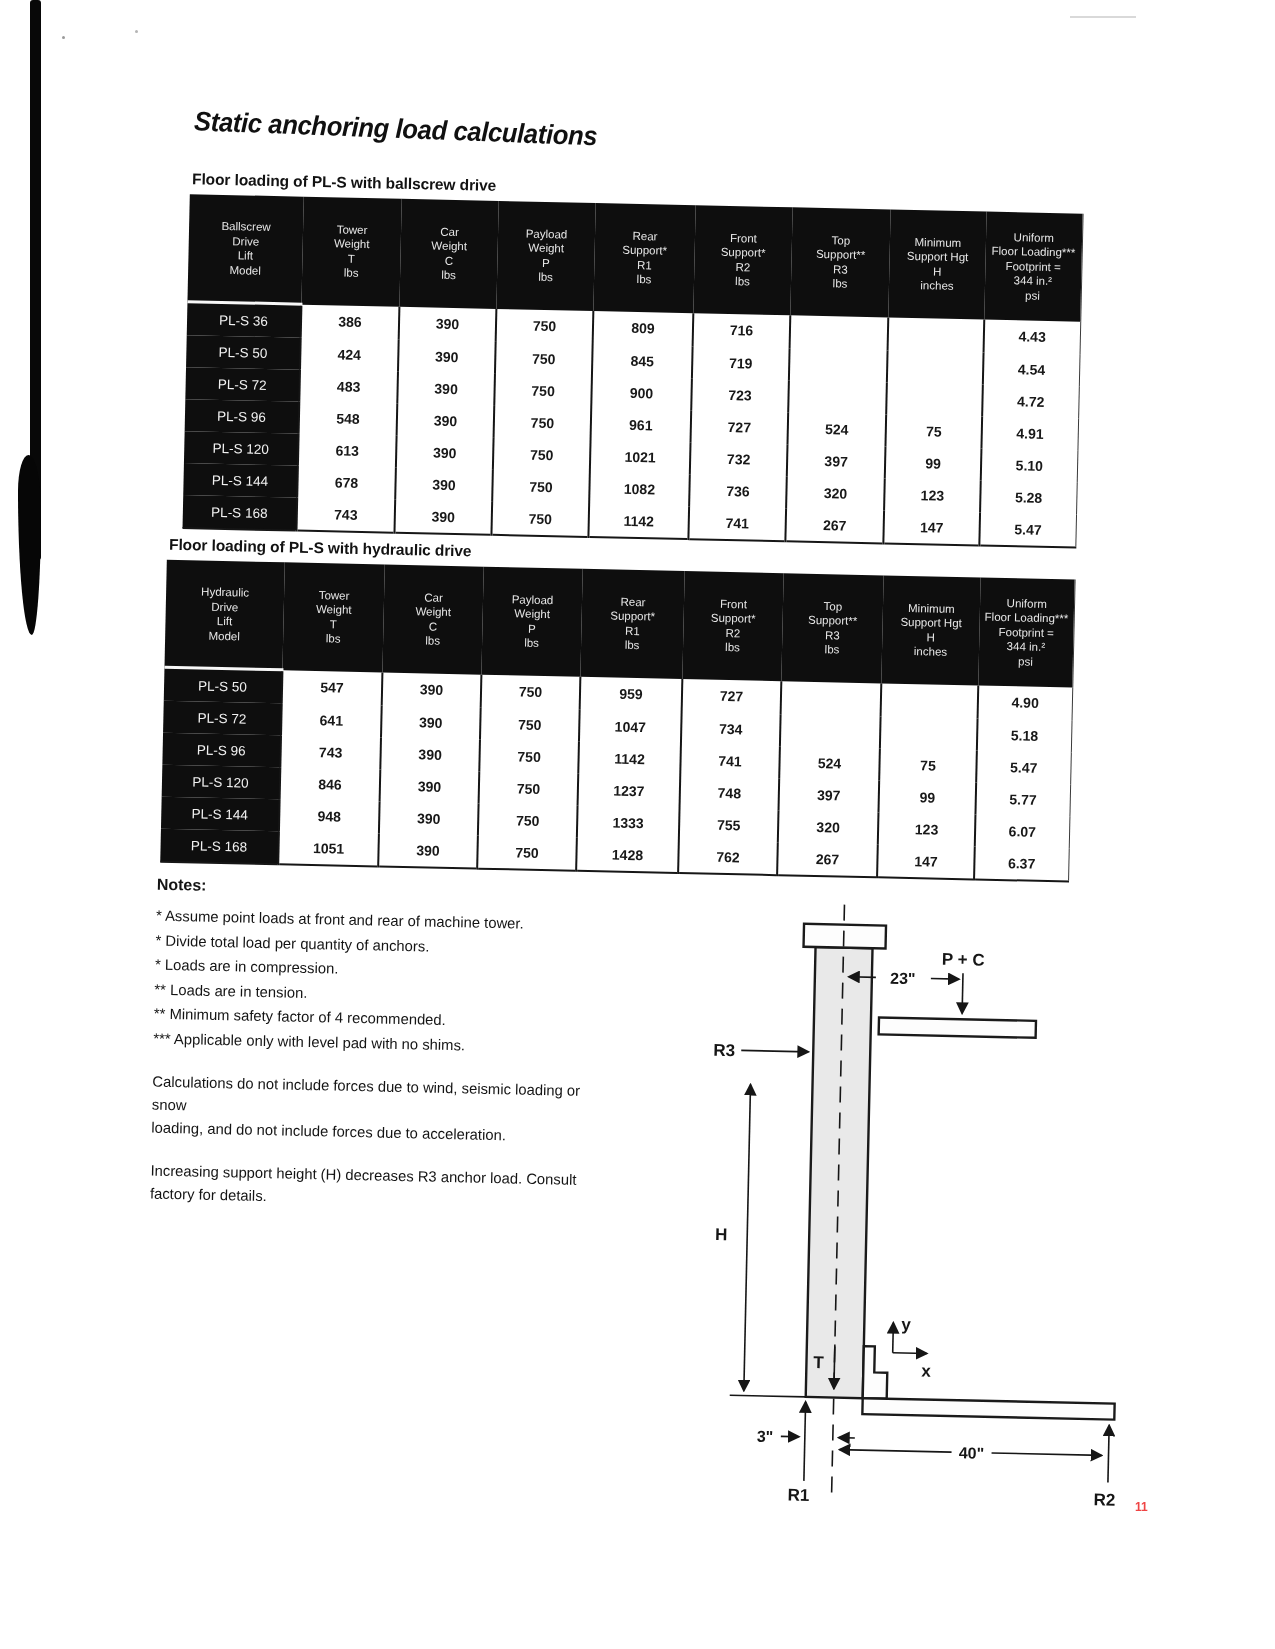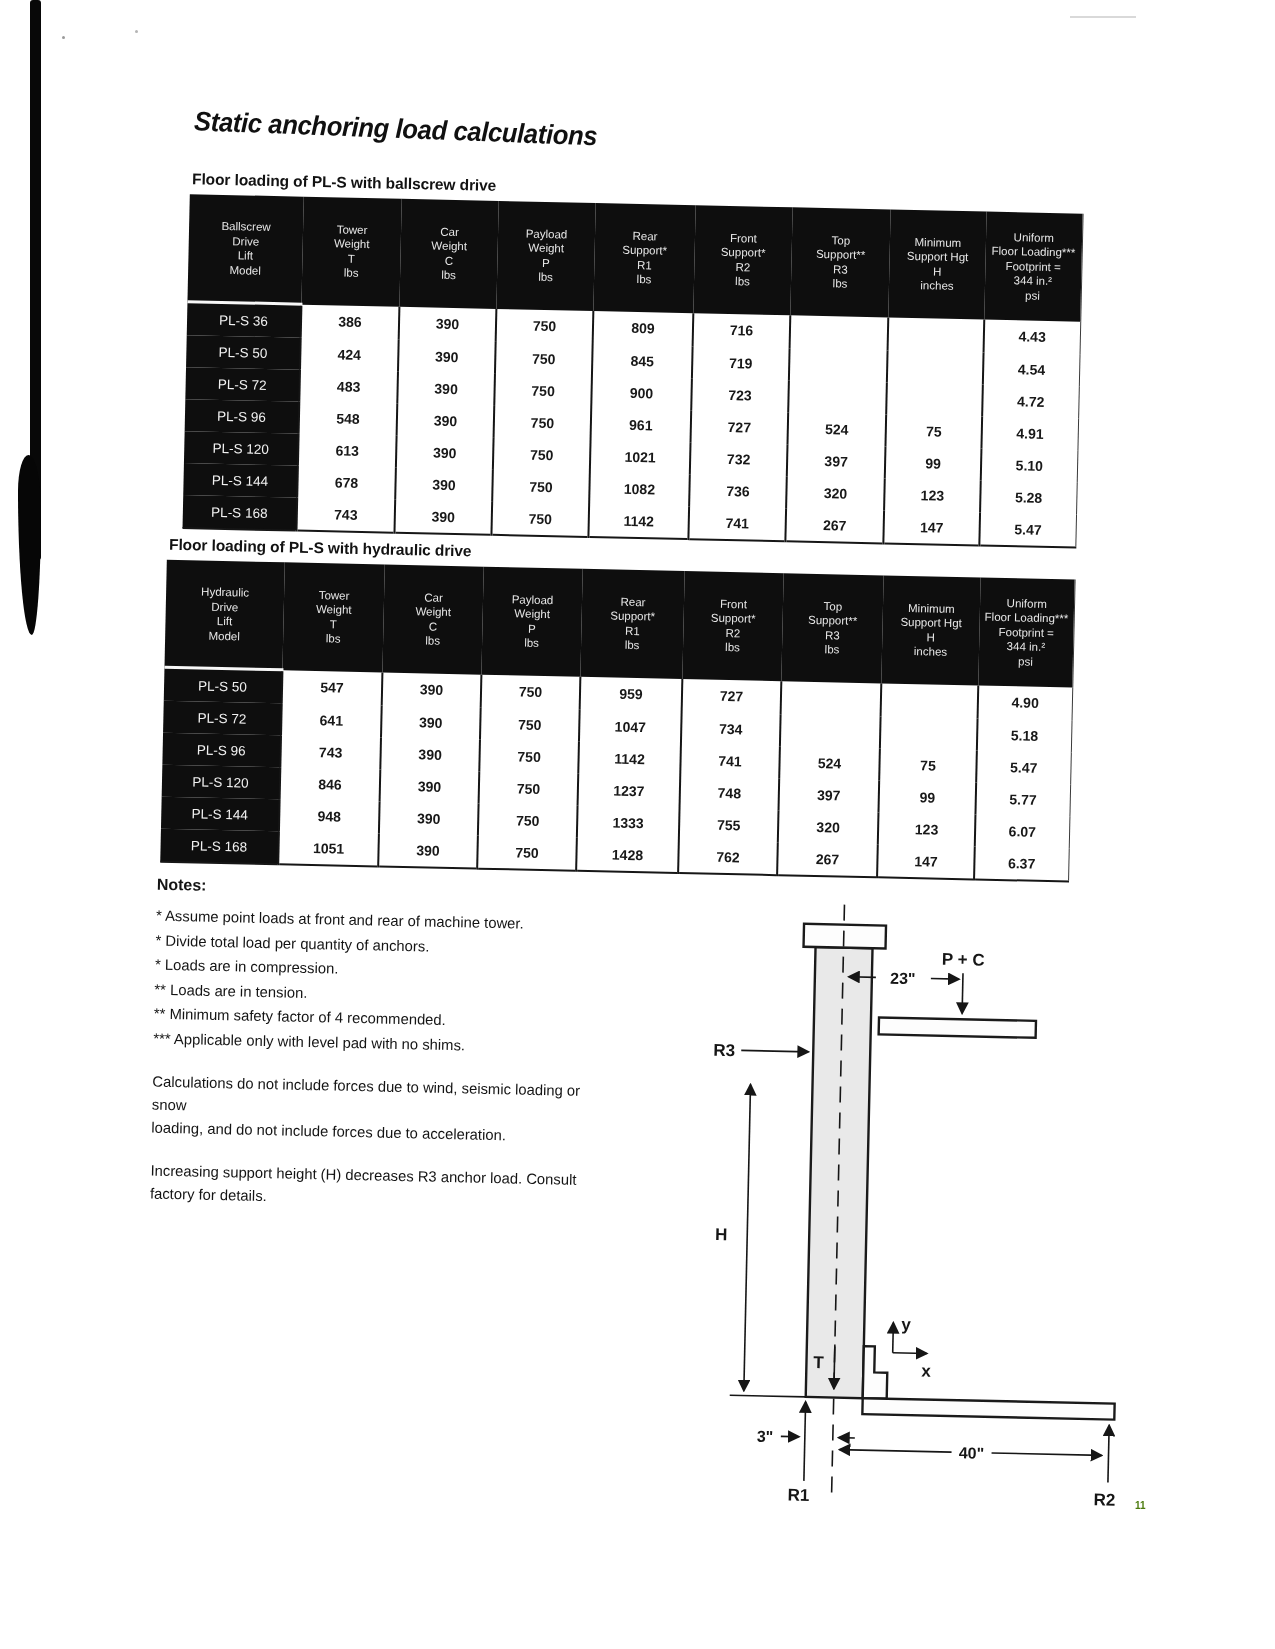--- a/index.html
+++ b/index.html
@@ -24,21 +24,21 @@
   .notes-heading{font-size:16px;font-weight:700;margin:0 0 10px 0;}
   .note-line{font-size:14.8px;line-height:24.5px;font-weight:500;white-space:pre-line;}
   .npara{font-size:14.8px;line-height:23px;margin:20px 0 0 0;font-weight:500;white-space:pre-line;width:462px;}
   .diagram{position:absolute;left:690px;top:880px;}
   .diagram text{font-weight:700;font-size:17px;fill:#161616;}
   .diagram text.dim{font-size:16px;font-weight:600;}
   .diagram .ln{stroke:#161616;stroke-width:1.6;fill:none;}
   .diagram .shape{stroke:#1a1a1a;stroke-width:2.4;fill:#fdfdfd;}
   .diagram .towerfill{fill:#e9e9e9;}
   .diagram .dash{stroke:#161616;stroke-width:1.6;stroke-dasharray:16 10;fill:none;}
-  .pagenum{position:absolute;left:1135px;top:1500px;font-size:10px;font-weight:600;color:#4d7c0f;}
+  .pagenum{position:absolute;left:1135px;top:1500px;font-size:12px;font-weight:600;color:#ef4444;}
   .scan-bar{position:absolute;left:30px;top:0;width:11px;height:560px;background:#080808;border-radius:3px;}
   .scan-blob{position:absolute;left:18px;top:455px;width:23px;height:180px;background:#060606;
              border-radius:45% 55% 40% 60%/20% 30% 70% 80%;}
   .scan-line{position:absolute;left:1070px;top:16px;width:66px;height:2px;background:#d9d9d9;}
   .dot1{position:absolute;left:62px;top:36px;width:3px;height:3px;background:#9a9a9a;border-radius:50%;}
   .dot2{position:absolute;left:135px;top:30px;width:3px;height:3px;background:#b5b5b5;border-radius:50%;}
 </style>
 </head>
 <body>
 

